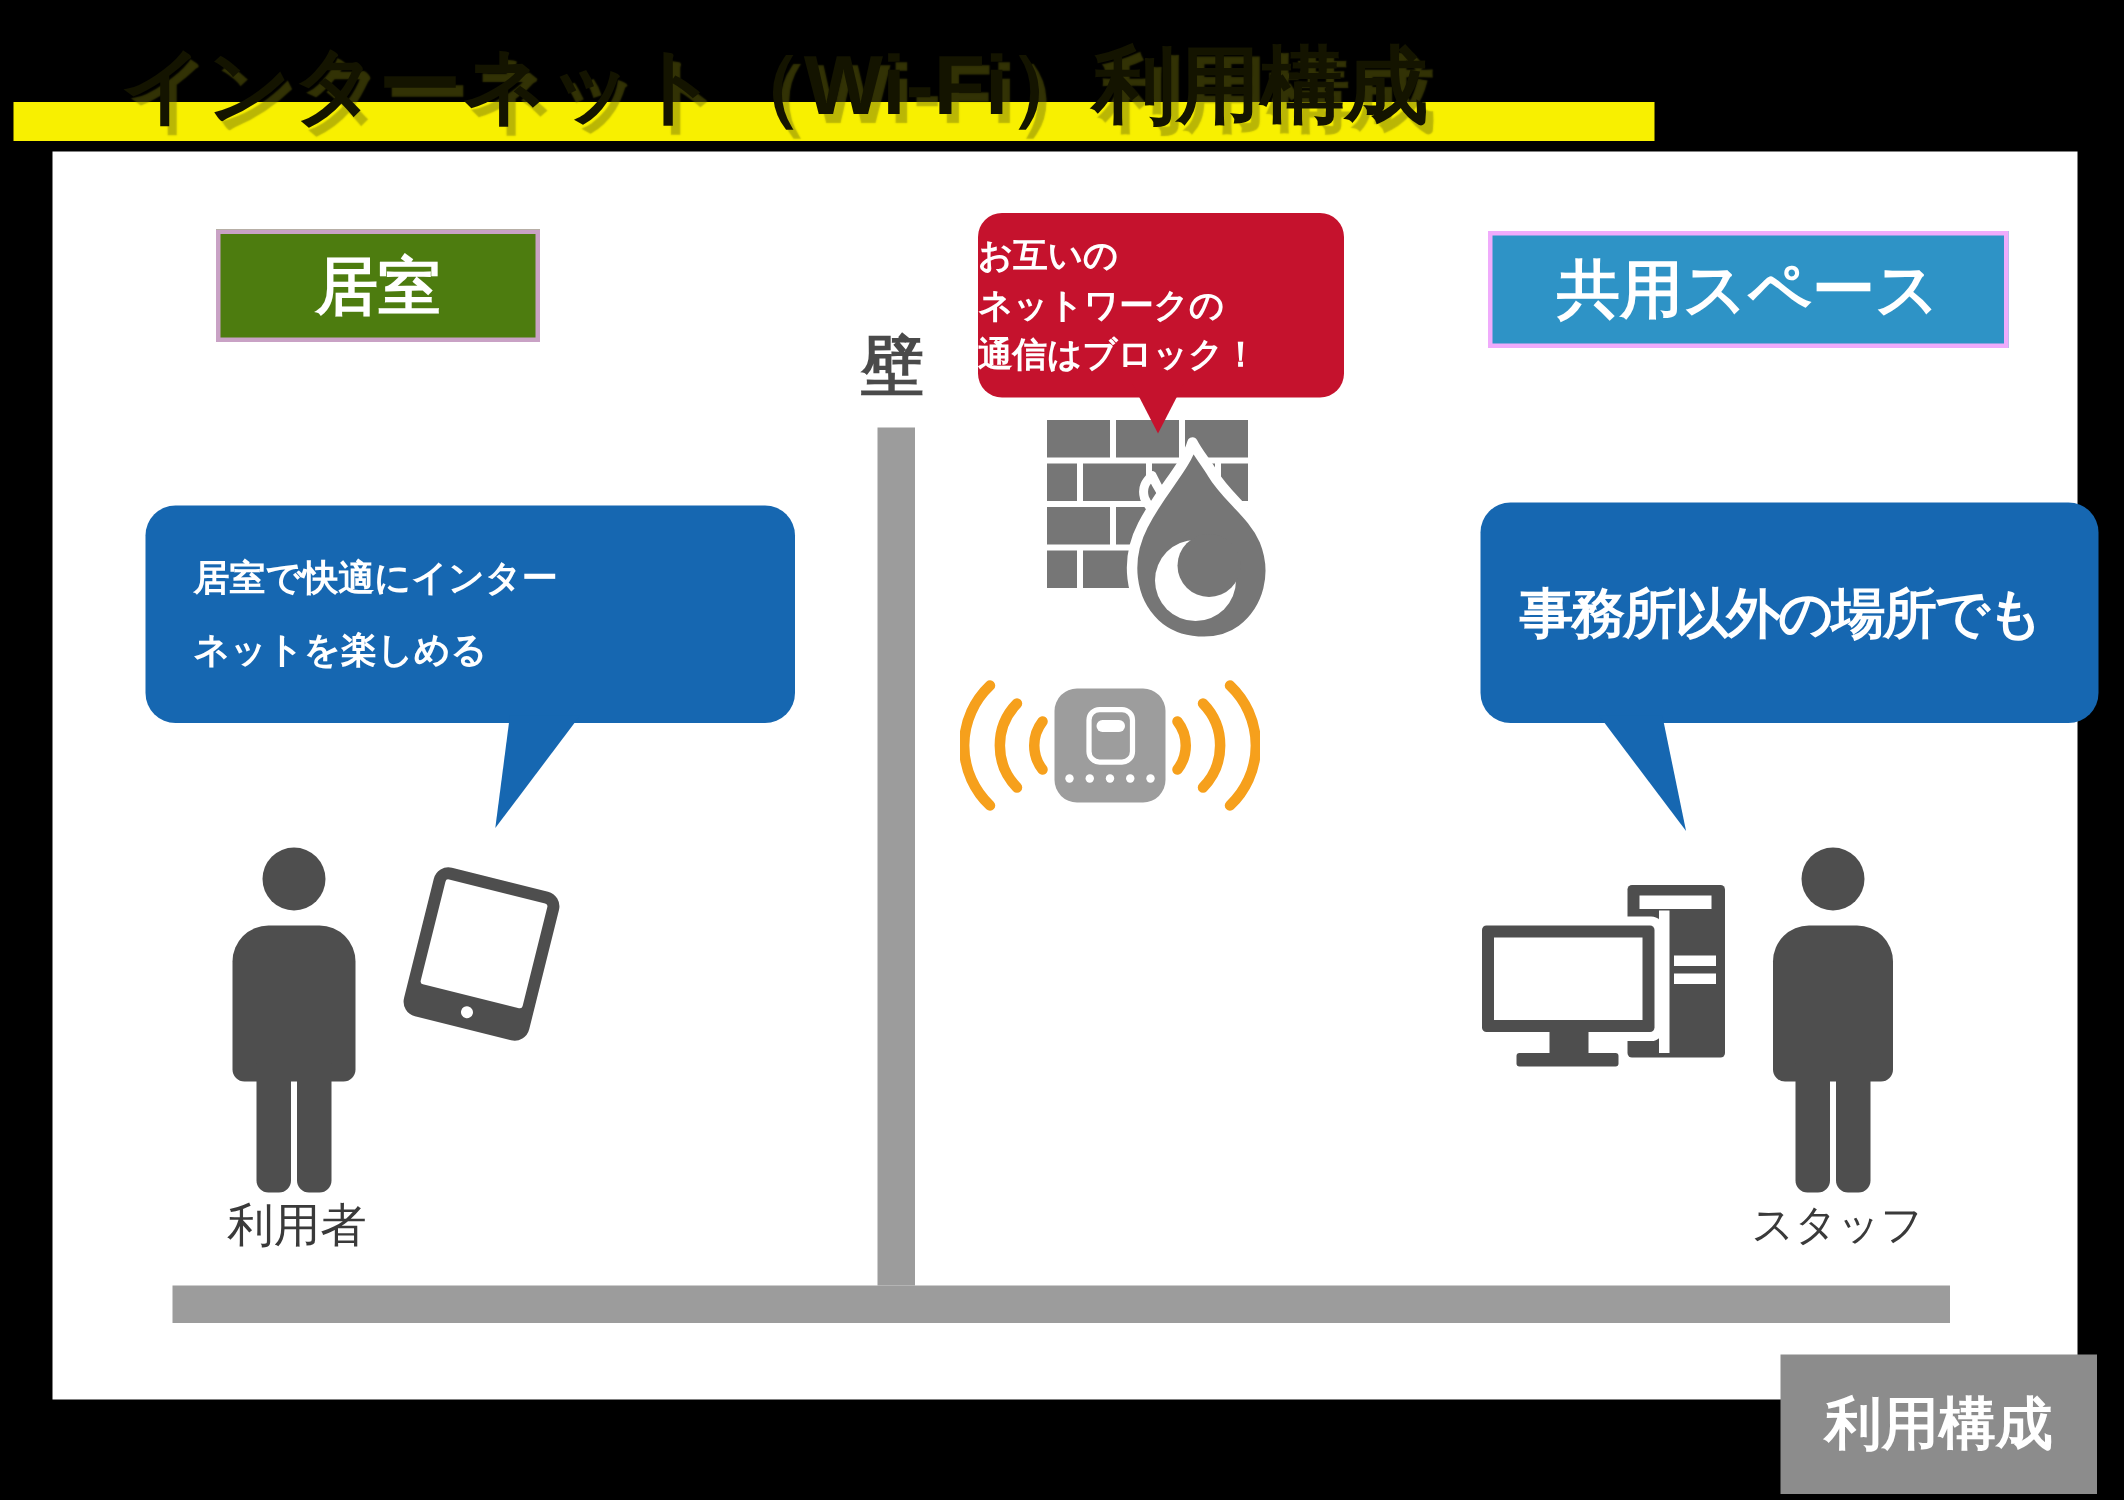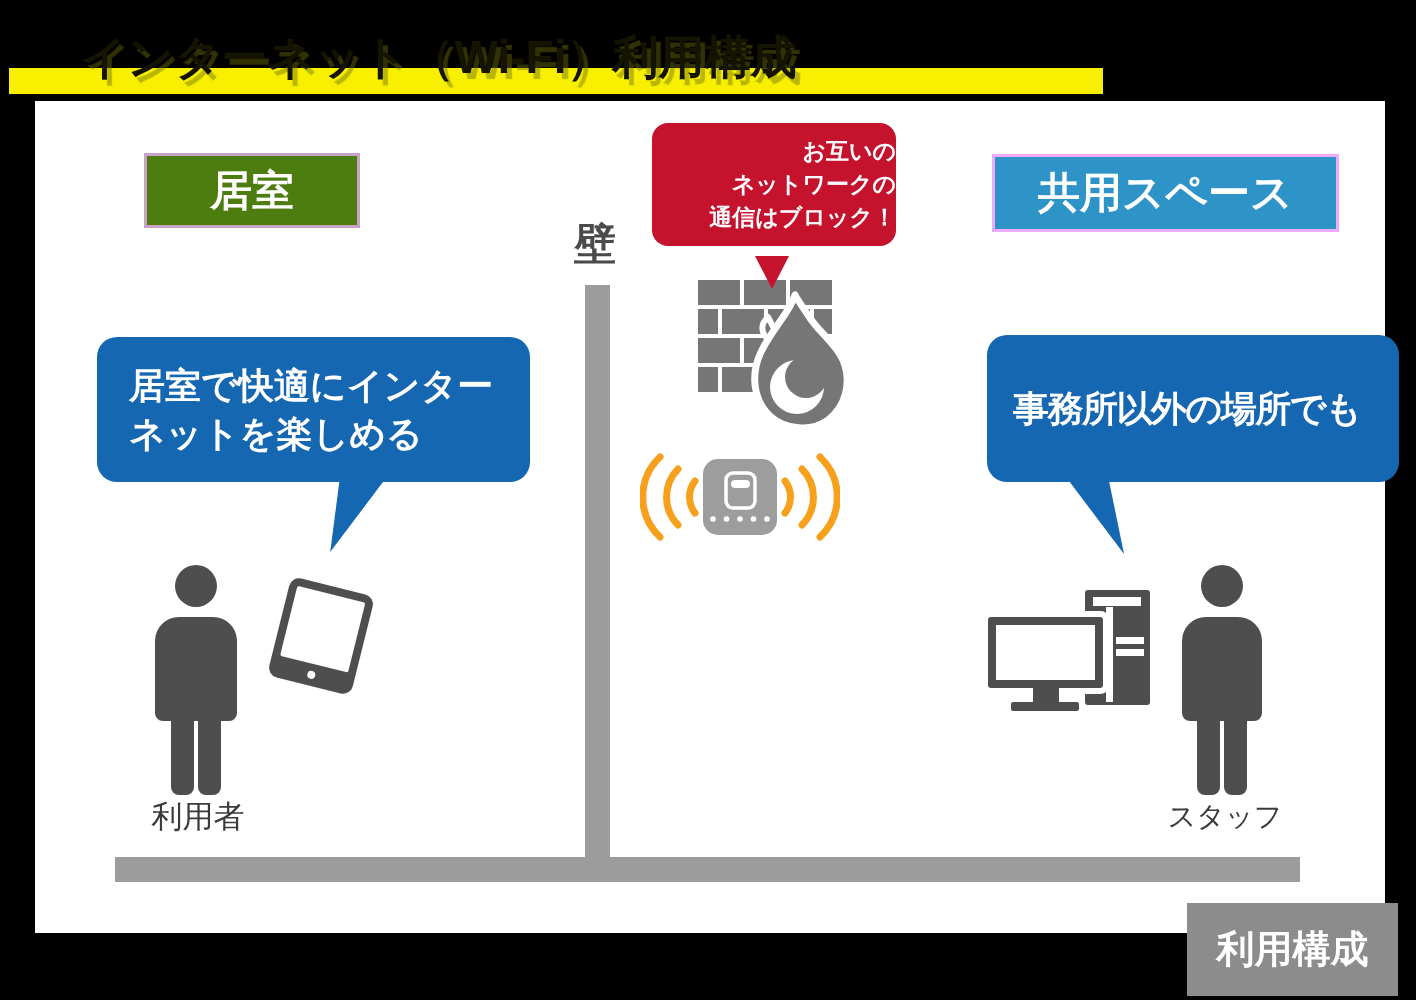--- a/index.html
+++ b/index.html
@@ -1,44 +1,44 @@
 <!DOCTYPE html>
 <html><head>
 <meta charset="utf-8">
 <style>
   html,body{margin:0;padding:0;background:#000;}
   .stage{position:relative;width:1416px;height:1000px;background:#000;overflow:hidden;
          font-family:"Liberation Sans","DejaVu Sans",sans-serif;}
   
   .yellow-bar{position:absolute;left:9px;top:68px;width:1094px;height:26px;background:#f8f000;z-index:1;}
-  .title-text{position:absolute;left:80px;top:30px;z-index:2;font-size:46px;line-height:54px;
+  .title-text{position:absolute;left:80px;top:30px;z-index:2;font-size:56px;line-height:54px;
               font-weight:800;color:#141400;white-space:nowrap;
               text-shadow:5px 6px 1px rgba(110,110,10,0.45);}
   
   .panel{position:absolute;left:35px;top:101px;width:1350px;height:832px;background:#fff;z-index:0;}
   
   .zone{position:absolute;display:flex;align-items:center;justify-content:center;
         color:#fff;font-weight:800;font-size:42px;z-index:3;}
   .zone-left{left:144px;top:153px;width:216px;height:75px;background:#4d7c0f;border:3px solid #c9a2c5;box-sizing:border-box;}
   .zone-right{left:992px;top:154px;width:347px;height:78px;background:#2e93c6;border:3px solid #f0abfc;box-sizing:border-box;}
   
   .wall-label{position:absolute;left:560px;top:216px;width:70px;text-align:center;
               font-size:42px;font-weight:800;color:#4a4a4a;z-index:3;}
   .wall{position:absolute;left:585px;top:285px;width:25px;height:572px;background:#9c9c9c;z-index:2;}
   .floor{position:absolute;left:115px;top:857px;width:1185px;height:25px;background:#9c9c9c;z-index:2;}
   
   .bubble{position:absolute;border-radius:20px;color:#fff;font-weight:800;z-index:4;}
-  .bubble-red{left:652px;top:123px;width:244px;height:123px;background:#c5122d;border-radius:16px;
-              display:flex;flex-direction:column;align-items:flex-end;justify-content:center;
+  .bubble-red{left:652px;top:142px;width:244px;height:123px;background:#c5122d;border-radius:16px;
+              display:flex;flex-direction:column;align-items:flex-start;justify-content:center;
               font-size:23px;line-height:33px;text-align:center;}
   .red-tail{position:absolute;left:755px;top:256px;width:0;height:0;z-index:4;
             border-left:17px solid transparent;border-right:17px solid transparent;border-top:33px solid #c5122d;}
   .bubble-blue-left{left:97px;top:337px;width:433px;height:145px;background:#1667b1;
             display:flex;flex-direction:column;justify-content:center;padding-left:32px;box-sizing:border-box;
-            font-size:36px;line-height:48px;white-space:nowrap;}
+            font-size:24px;line-height:48px;white-space:nowrap;}
   .tail-blue-left{position:absolute;left:325px;top:477px;width:65px;height:75px;background:#1667b1;z-index:4;
             clip-path:polygon(23% 0, 95% 0, 8% 100%);}
   .bubble-blue-right{left:987px;top:335px;width:412px;height:147px;background:#1667b1;
             display:flex;flex-direction:column;justify-content:center;padding-left:26px;box-sizing:border-box;
             font-size:36px;line-height:48px;white-space:nowrap;letter-spacing:-1.5px;}
   .tail-blue-right{position:absolute;left:1062px;top:477px;width:66px;height:77px;background:#1667b1;z-index:4;
             clip-path:polygon(6% 0, 70% 0, 94% 100%);}
   
   .icon-abs{position:absolute;z-index:3;}
   

